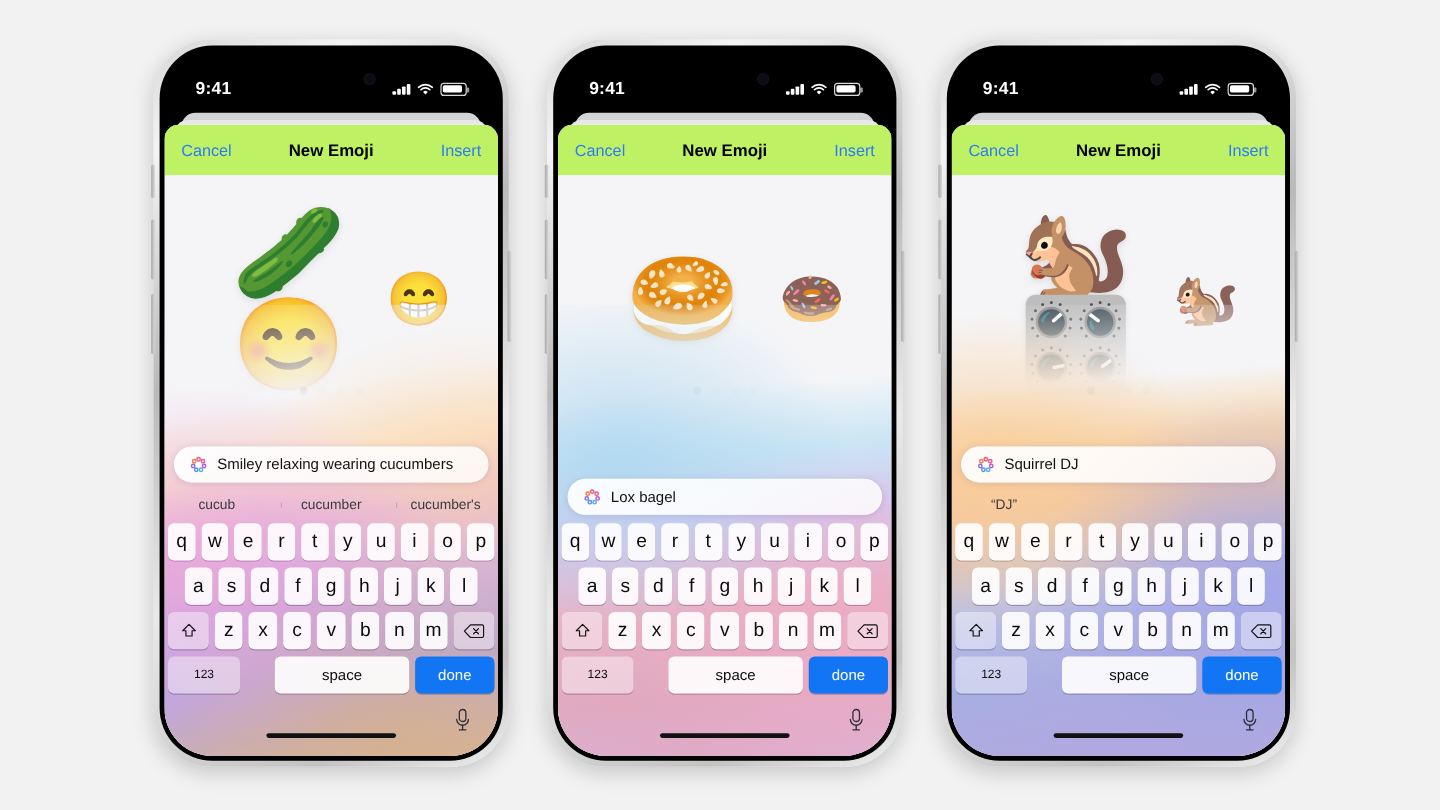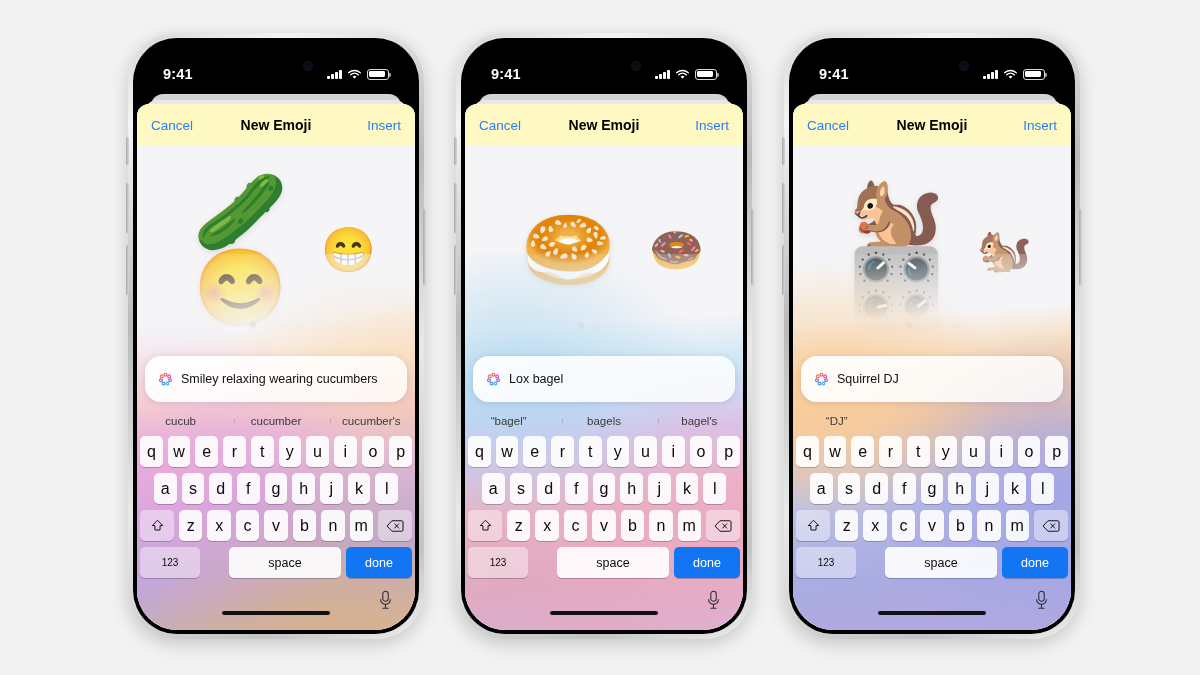--- a/index.html
+++ b/index.html
@@ -92,21 +92,21 @@
     position: absolute; left: 0; right: 0; top: 62px; bottom: 0;
     background: #f5f5f7; border-radius: 12px 12px 0 0;
     z-index: 10; overflow: hidden;
     display: flex; flex-direction: column;
   }
 
   
   .navbar {
     height: 42px; flex: 0 0 42px; position: relative;
     display: flex; align-items: center; padding: 0 14px;
-    background: #fef9c3;
+    background: #bef264;
   }
   .nav-btn { font-size: 13.5px; color: #2b7cf6; cursor: pointer; }
   .nav-btn.right { margin-left: auto; }
   .nav-title {
     position: absolute; left: 0; right: 0; text-align: center;
     font-size: 14px; font-weight: 700; color: #000; pointer-events: none;
   }
 
   
   .emoji-stage {
@@ -147,21 +147,21 @@
   .glow { position: absolute; inset: 0; }
 
   .kb-wrap {
     position: absolute; left: 0; right: 0; bottom: 0; top: 0;
     display: flex; flex-direction: column; justify-content: flex-end;
     padding-bottom: 8px; pointer-events: auto;
   }
 
   
   .prompt {
-    margin: 0 8px 7px 8px; height: 46px;
+    margin: 0 8px 7px 8px; height: 30px;
     border-radius: 16px;
     background: linear-gradient(100deg, rgba(255,255,255,.93), rgba(255,255,255,.82));
     display: flex; align-items: center; gap: 7px; padding: 0 12px;
     box-shadow: 0 1px 6px rgba(120,90,160,.22), 0 0 0 .7px rgba(255,255,255,.55) inset;
   }
   .genmoji-icon { width: 17px; height: 17px; flex: 0 0 auto; }
   .prompt-text {
     font-size: 12.5px; color: #111; white-space: nowrap; overflow: hidden;
   }
 
@@ -431,25 +431,20 @@
                     <circle cx="18.4" cy="13.2" r="2.0" stroke="#b95ad4"></circle>
                     <circle cx="6.8" cy="7.6" r="2.0" stroke="#f4784f"></circle>
                     <circle cx="5.6" cy="13.2" r="2.0" stroke="#8a6ee0"></circle>
                     <circle cx="9.2" cy="17.6" r="2.0" stroke="#5b8fe8"></circle>
                     <circle cx="14.8" cy="17.6" r="2.0" stroke="#4fb3e8"></circle>
                   </g>
                 </svg>
                 <div class="prompt-text">Lox bagel</div>
               </div>
 
-              <div class="suggest">
-                  <div>“bagel”</div>
-                  <div>bagels</div>
-                  <div>bagel's</div>
-                </div>
 
               <div class="kb">
                 <div class="krow r1">
                     <div class="key">q</div>
                     <div class="key">w</div>
                     <div class="key">e</div>
                     <div class="key">r</div>
                     <div class="key">t</div>
                     <div class="key">y</div>
                     <div class="key">u</div>

